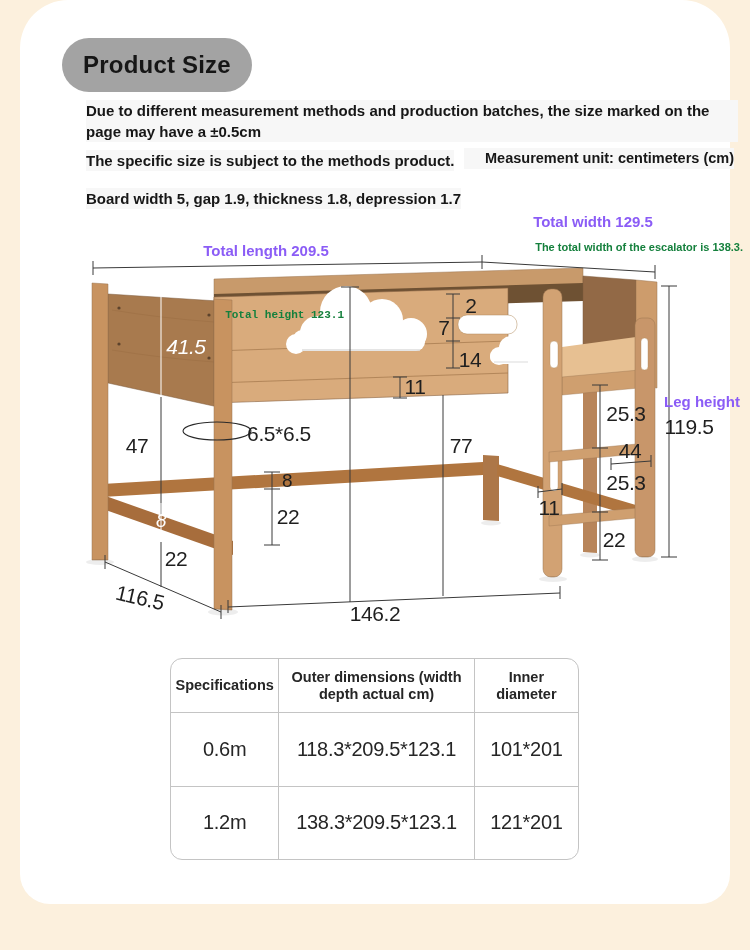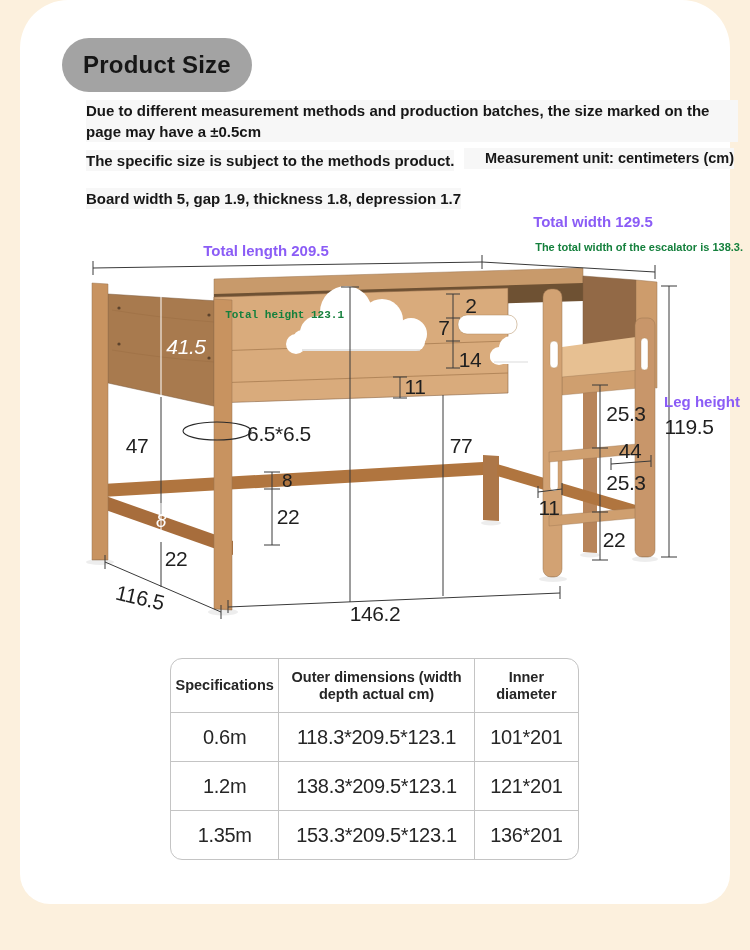--- a/index.html
+++ b/index.html
@@ -216,20 +216,15 @@
     <tr>
       <td>0.6m</td>
       <td>118.3*209.5*123.1</td>
       <td>101*201</td>
     </tr>
     <tr>
       <td>1.2m</td>
       <td>138.3*209.5*123.1</td>
       <td>121*201</td>
     </tr>
-    <tr>
-      <td>1.35m</td>
-      <td>153.3*209.5*123.1</td>
-      <td>136*201</td>
-    </tr>
   </tbody>
     </table>
 </div>
 
 </body></html>

